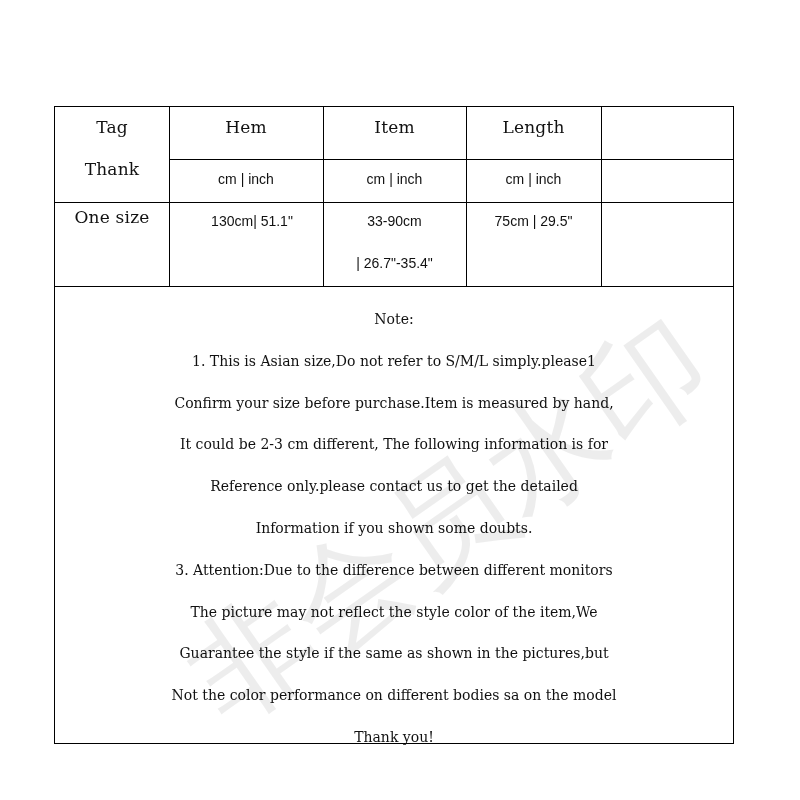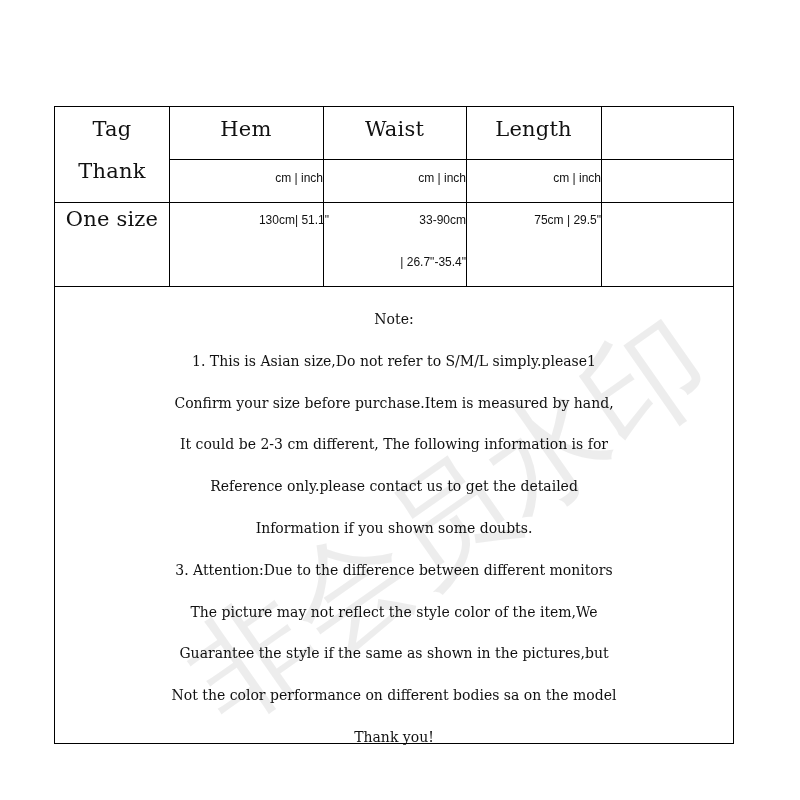--- a/index.html
+++ b/index.html
@@ -2,22 +2,22 @@
 <html><head>
   <meta charset="utf-8">
   <style>
     html, body { margin: 0; padding: 0; background: #ffffff; }
     body { width: 800px; height: 800px; position: relative; overflow: hidden; }
     .frame {
       position: absolute; left: 54px; top: 106px; width: 680px; height: 638px;
       border: 1px solid #000; box-sizing: border-box;
     }
     .cell { position: absolute; box-sizing: border-box; text-align: center; color: #111; }
-    .serif { font-family: "DejaVu Serif", "Liberation Serif", serif; font-size: 21px; letter-spacing: 0.2px; }
-    .sans { font-family: "Liberation Sans", "DejaVu Sans", sans-serif; font-size: 12px; text-align: right; }
+    .serif { font-family: "DejaVu Serif", "Liberation Serif", serif; font-size: 17px; letter-spacing: 0.2px; }
+    .sans { font-family: "Liberation Sans", "DejaVu Sans", sans-serif; font-size: 14px; }
     .hline { position: absolute; height: 1px; background: #000; }
     .vline { position: absolute; width: 1px; background: #000; }
     .notes {
       position: absolute; left: 0; top: 196px; width: 678px;
       font-family: "DejaVu Serif", "Liberation Serif", serif; font-size: 14px; color: #111;
       text-align: center;
     }
     .notes .line { height: 41.8px; line-height: 32px; white-space: nowrap; }
     .watermark {
       position: absolute; left: 150px; top: 440px; font-size: 120px;
@@ -35,21 +35,21 @@
   <div class="hline" style="left:0; top:179px; width:678px;"></div>
   <div class="vline" style="left:114px; top:0; height:179px;"></div>
   <div class="vline" style="left:268px; top:0; height:179px;"></div>
   <div class="vline" style="left:411px; top:0; height:179px;"></div>
   <div class="vline" style="left:546px; top:0; height:179px;"></div>
 
   <div class="cell serif" style="left:0; top:10px; width:114px;">Tag</div>
   <div class="cell serif" style="left:0; top:52px; width:114px;">Thank</div>
 
   <div class="cell serif" style="left:114px; top:10px; width:154px;">Hem</div>
-  <div class="cell serif" style="left:268px; top:10px; width:143px;">Waist</div>
+  <div class="cell serif" style="left:268px; top:10px; width:143px;">Item</div>
   <div class="cell serif" style="left:411px; top:10px; width:135px;">Length</div>
   <div class="cell serif" style="left:546px; top:10px; width:132px;"></div>
 
   <div class="cell sans" style="left:114px; top:64px; width:154px;">cm | inch</div>
   <div class="cell sans" style="left:268px; top:64px; width:143px;">cm | inch</div>
   <div class="cell sans" style="left:411px; top:64px; width:135px;">cm | inch</div>
   <div class="cell sans" style="left:546px; top:64px; width:132px;"></div>
 
   <div class="cell serif" style="left:0; top:100px; width:114px;">One size</div>
   <div class="cell sans" style="left:120px; top:106px; width:154px;">130cm| 51.1"</div>

